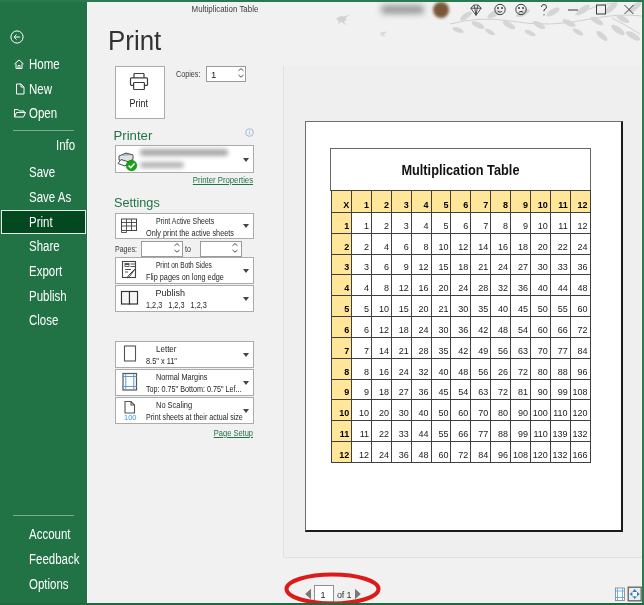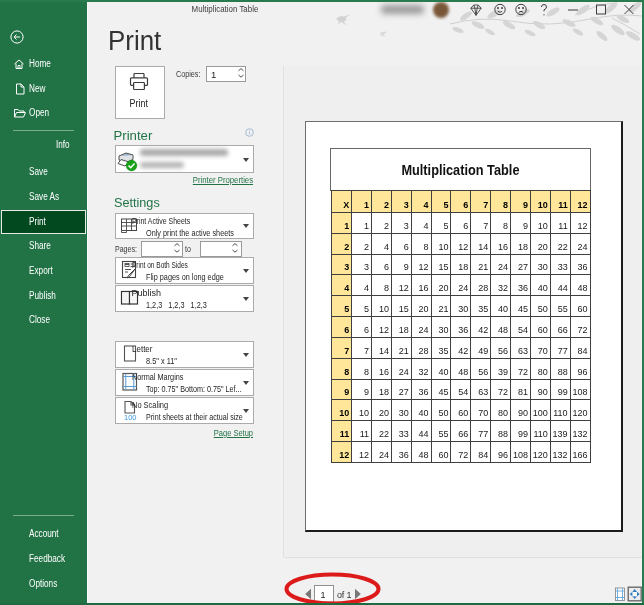--- a/index.html
+++ b/index.html
@@ -7,21 +7,21 @@
        font-family:"Liberation Sans",sans-serif;overflow:hidden;}
   .abs{position:absolute;}
   .t{display:inline-block;transform-origin:0 50%;white-space:nowrap;}
   .tr{display:inline-block;transform-origin:100% 50%;white-space:nowrap;}
   
   #topbord{left:0;top:0;width:644px;height:2px;background:#2a7a50;}
   #rgtbord{left:642px;top:0;width:2px;height:605px;background:#2a7a50;}
   #botbord{left:0;top:603px;width:644px;height:2px;background:#1e6b42;}
   
   #side{left:0;top:0;width:86.5px;height:605px;background:#217346;}
-  .sideitem{position:absolute;left:29px;color:#fff;font-size:10px;line-height:10px;}
+  .sideitem{position:absolute;left:29px;color:#fff;font-size:14px;line-height:10px;}
   #selprint{position:absolute;left:1px;top:210px;width:83px;height:22px;
             background:#03491f;border:1px solid #e9e9e9;}
   .sep{position:absolute;left:13px;width:61px;height:1px;background:rgba(255,255,255,0.4);}
   
   #prevpanel{left:284px;top:66px;width:358px;height:491px;background:#efefef;}
   #divider{left:283px;top:66px;width:1px;height:491px;background:#e0e0e0;}
   #botline{left:284px;top:557px;width:358px;height:1px;background:#e0e0e0;}
   #botbar{left:284px;top:558px;width:358px;height:45px;background:#f1f1f1;}
   #page{left:305px;top:121px;width:315px;height:408px;background:#fff;
         border:1px solid #6e6e6e;border-right:2px solid #1c1c1c;border-bottom:2px solid #1c1c1c;}
@@ -37,21 +37,21 @@
   #mtab td.h{background:#ffe699;font-weight:bold;color:#000;}
   #mtab tr.hr td{height:19px;}
   #mtab td.xc{width:17.7px;max-width:17.7px;}
   
   .lbl{color:#3a3a3a;font-size:9px;}
   .h2{font-size:13.2px;color:#217346;}
   .link{color:#217346;font-size:9px;text-decoration:underline;}
   .dd{position:absolute;left:114.5px;width:137px;height:24.5px;background:#fff;
       border:1px solid #ababab;}
   .dd .ic{position:absolute;left:4px;top:50%;transform:translateY(-50%);}
-  .dd .tx1{position:absolute;left:16px;top:2px;font-size:9px;color:#1f1f1f;}
+  .dd .tx1{position:absolute;left:40px;top:2px;font-size:9px;color:#1f1f1f;}
   .dd .tx2{position:absolute;left:30px;top:14px;font-size:9px;color:#1f1f1f;}
   .dd .tx0{position:absolute;left:30px;top:7.5px;font-size:9px;color:#1f1f1f;}
   .dd .ar{position:absolute;right:4px;top:50%;margin-top:-1.5px;width:0;height:0;
           border-left:3.5px solid transparent;border-right:3.5px solid transparent;
           border-top:4px solid #444;}
   .spin{position:absolute;background:#fff;border:1px solid #9a9a9a;}
 </style>
 </head>
 <body>
 <div id="win">
@@ -253,21 +253,21 @@
         </tr>
     <tr>
           <td class="h xc">8</td>
           <td>8</td>
           <td>16</td>
           <td>24</td>
           <td>32</td>
           <td>40</td>
           <td>48</td>
           <td>56</td>
-          <td>39</td>
+          <td>26</td>
           <td>72</td>
           <td>80</td>
           <td>88</td>
           <td>96</td>
         </tr>
     <tr>
           <td class="h xc">9</td>
           <td>9</td>
           <td>18</td>
           <td>27</td>

